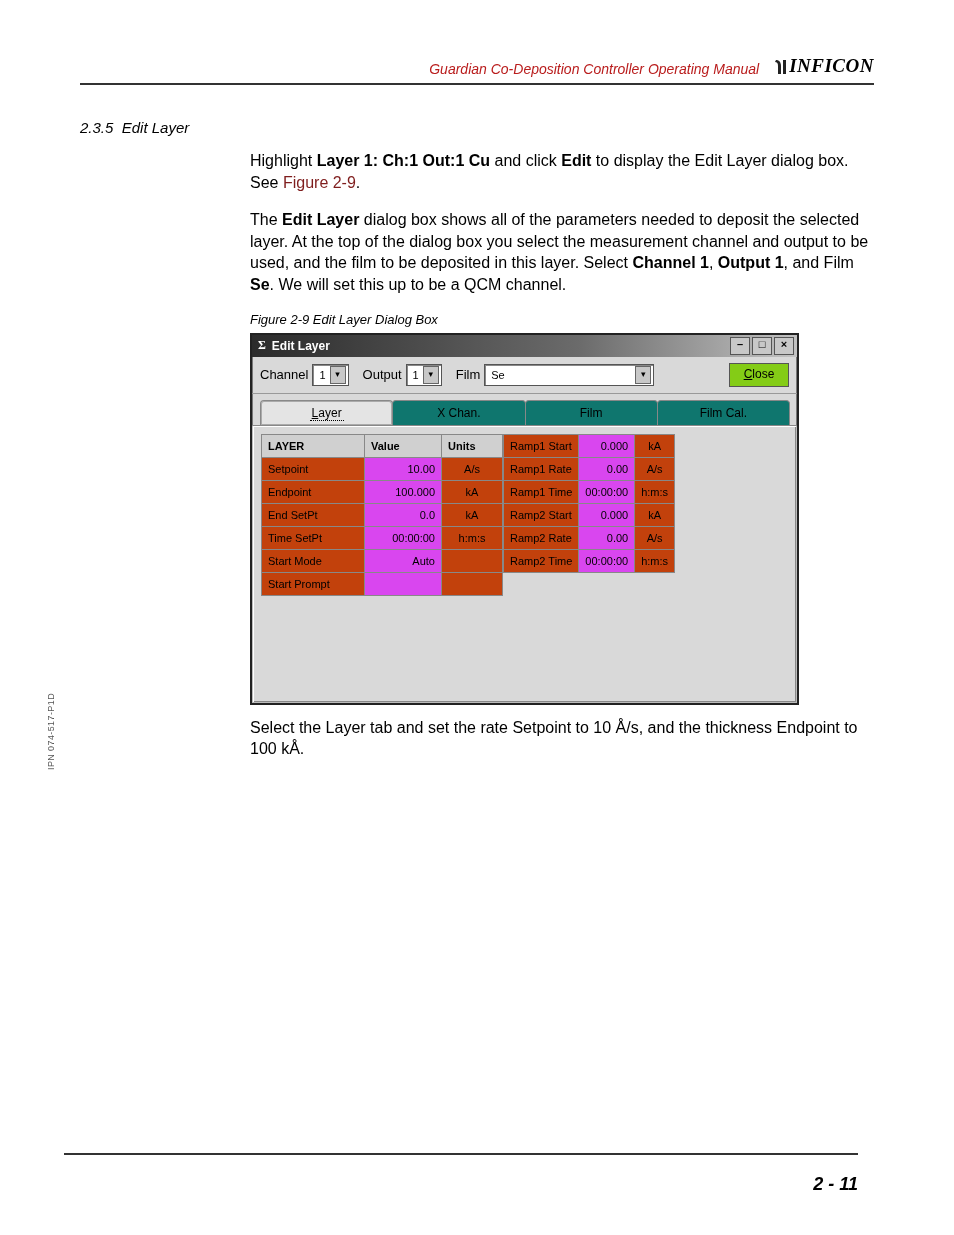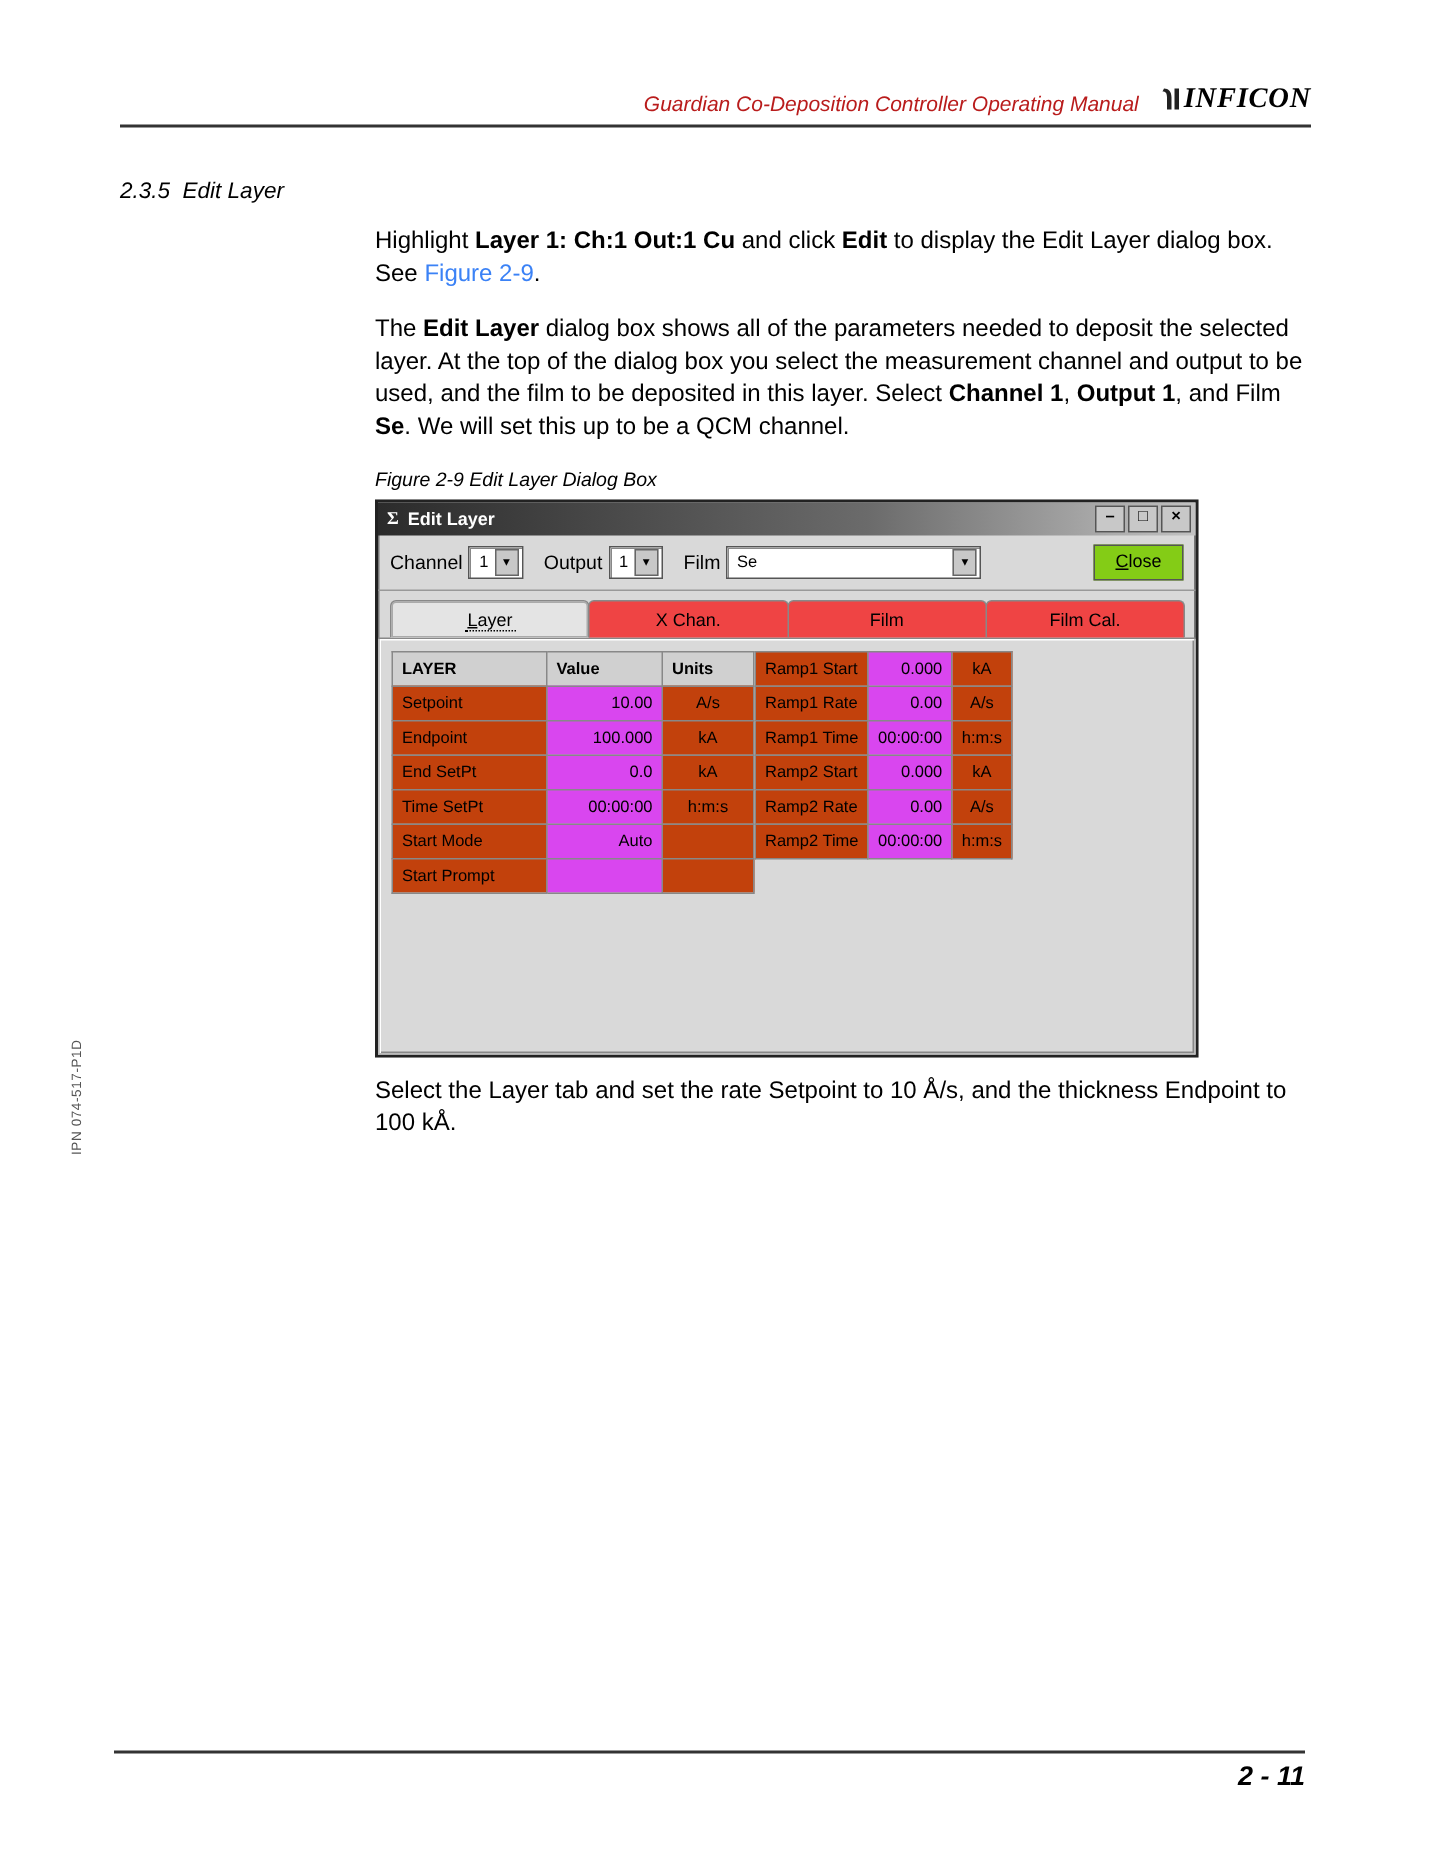--- a/index.html
+++ b/index.html
@@ -53,21 +53,21 @@
     font-size: 15px;
     margin: 0 0 14px 0;
   }
   .body-text {
     margin: 0 0 16px 0;
     font-size: 16px;
     line-height: 1.35;
     padding-left: 170px;
   }
   .body-text .b { font-weight: bold; }
-  .link { color: #3b82f6; }
+  .link { color: #7f1d1d; }
   .fig-caption {
     font-style: italic;
     font-size: 13px;
     margin: 8px 0 6px 0;
     padding-left: 170px;
   }
   .dlg-wrap {
     padding-left: 170px;
   }
   .dlg {
@@ -150,21 +150,21 @@
     padding: 6px 8px 0 8px;
     gap: 0;
     border-bottom: 1px solid #888;
   }
   .tab {
     flex: 1;
     height: 24px;
     text-align: center;
     font-size: 12px;
     line-height: 24px;
-    background: #ef4444;
+    background: #0f766e;
     border: 1px solid #888;
     border-bottom: none;
     border-radius: 4px 4px 0 0;
     margin-right: -1px;
   }
   .tab.active {
     background: #e4e4e4;
     box-shadow: inset 0 0 0 1px #aaa;
   }
   .tab.active .dotted-ul {
@@ -209,26 +209,26 @@
     left: 46px;
     top: 770px;
     transform: rotate(-90deg);
     transform-origin: left top;
     font-size: 9px;
     color: #555;
     letter-spacing: 0.4px;
   }
   .footer {
     position: absolute;
-    right: 84px;
+    right: 96px;
     bottom: 40px;
     border-top: 2px solid #333;
     width: calc(100% - 160px);
     text-align: right;
-    padding-top: 5px;
+    padding-top: 19px;
     font-weight: bold;
     font-style: italic;
     font-size: 18px;
   }
 </style>
 </head>
 <body>
 
 <div class="page">
   <div class="header">

